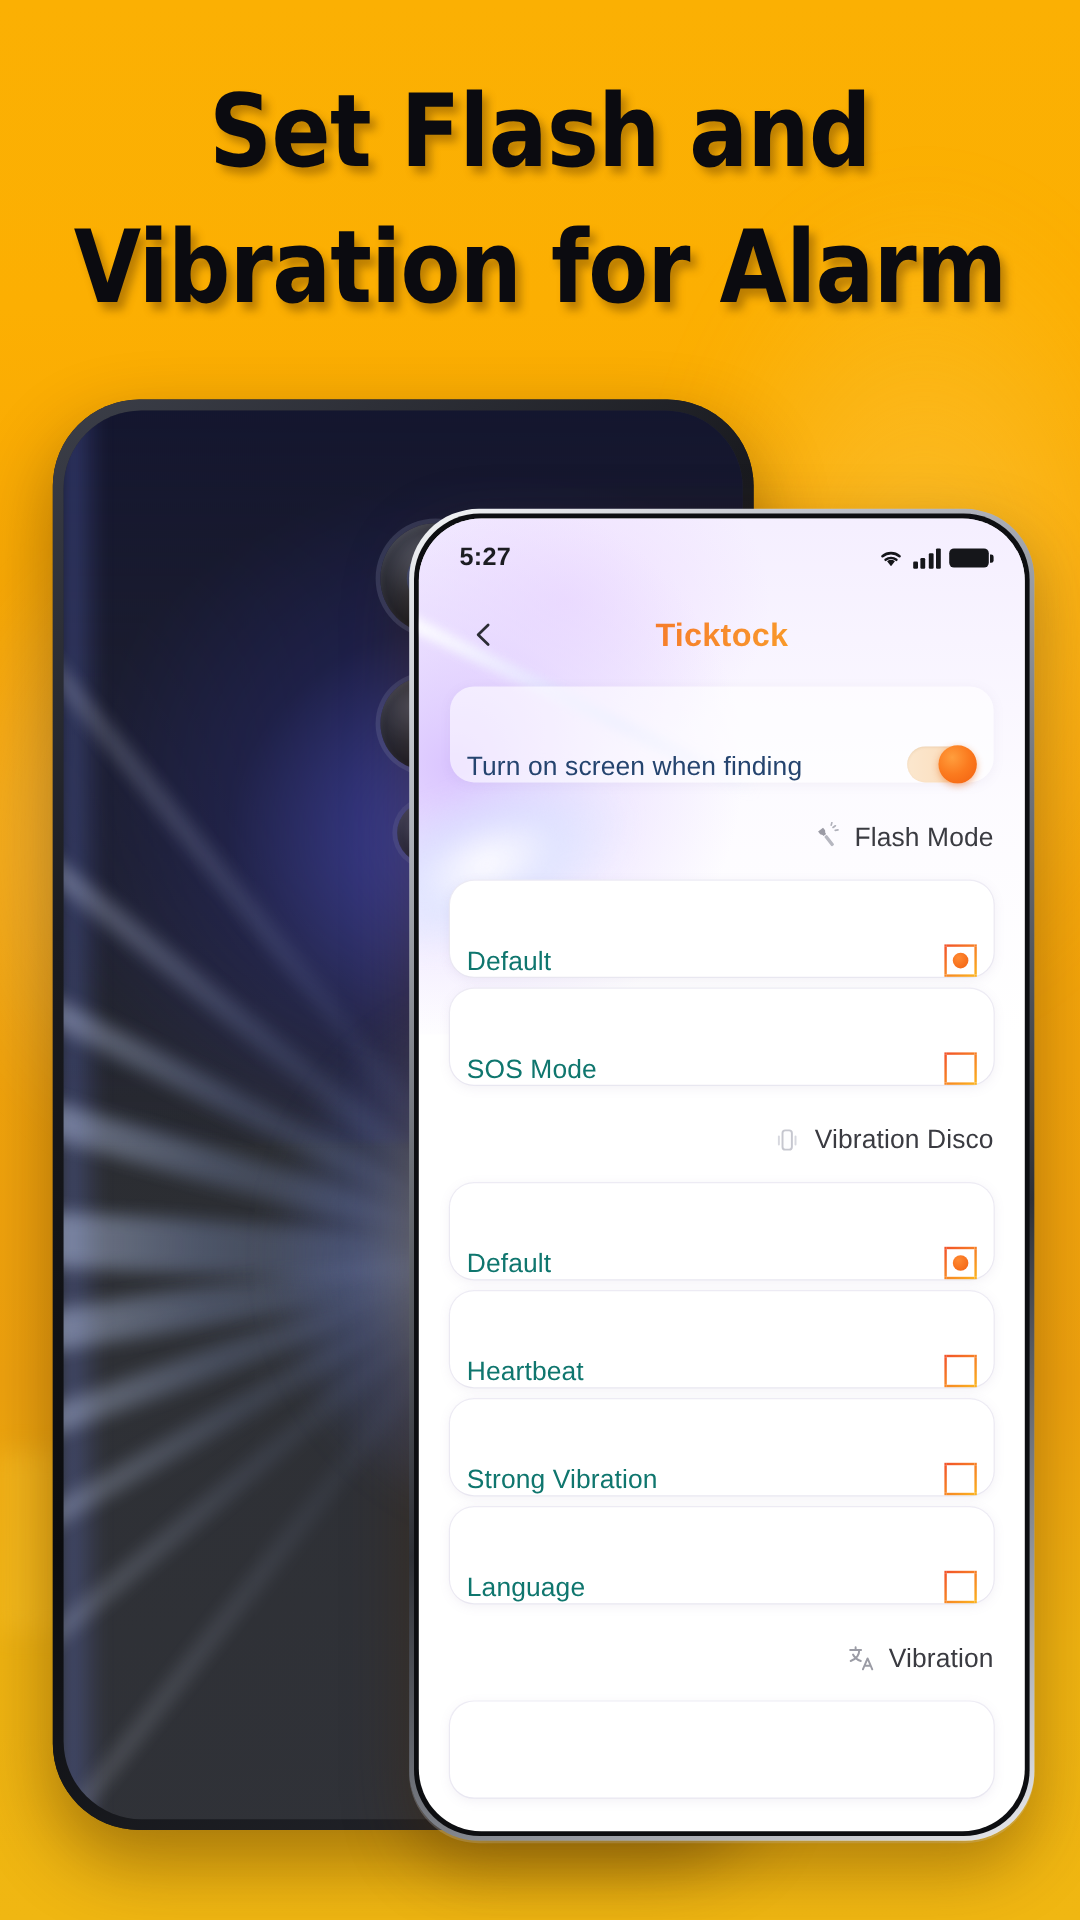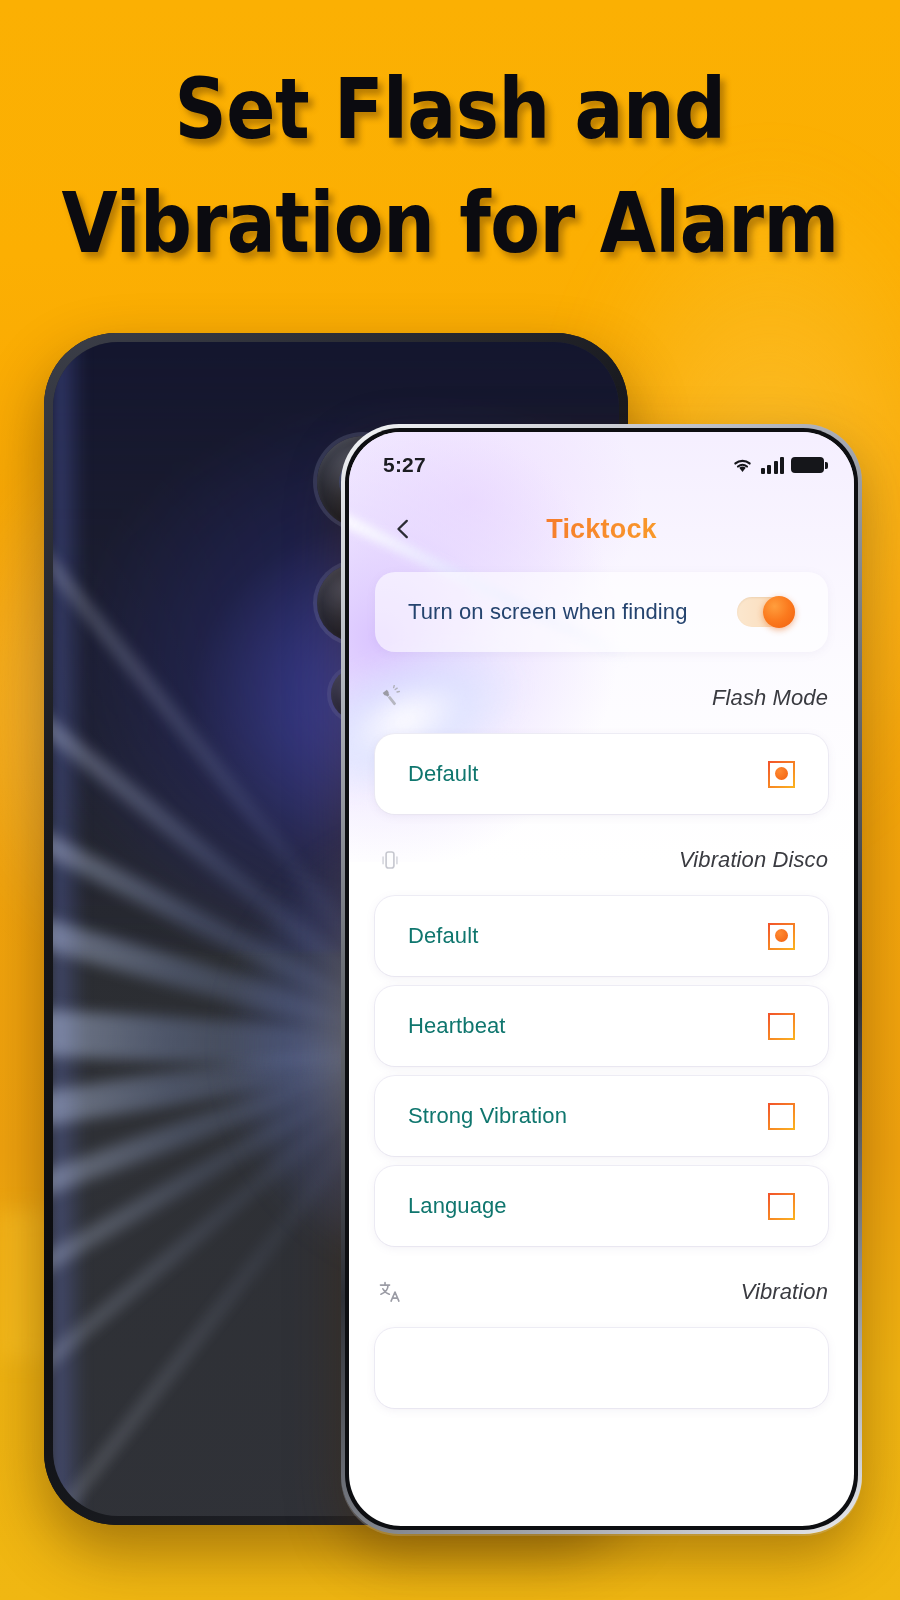--- a/index.html
+++ b/index.html
@@ -233,22 +233,22 @@
     letter-spacing:0.2px;
   }
 
   
   .content { position:relative; z-index:3; padding:0 26px; }
 
   .row-card {
     background:#ffffff;
     border-radius:20px;
     box-shadow:0 2px 10px rgba(130,110,160,0.10), 0 0 0 1px rgba(240,238,246,0.9);
-    display:flex; align-items:center; justify-content:space-between;
-    padding:0 33px;
+    display:flex; align-items:flex-end; justify-content:space-between;
+    padding:0 14px;
     height:80px;
     margin-bottom:10px;
     cursor:pointer;
   }
   .row-card.translucent { background:rgba(255,255,255,0.58); box-shadow:0 2px 10px rgba(130,110,160,0.08); }
   .row-label { font-size:22px; color:#0f766e; font-weight:400; letter-spacing:0.1px; }
   .row-label.blue { color:#25446F; }
 
   
   .toggle {
@@ -275,24 +275,23 @@
     box-sizing:border-box;
   }
   .radio.on::after {
     content:""; position:absolute; left:4.5px; top:4.5px;
     width:13px; height:13px; border-radius:50%;
     background:radial-gradient(circle at 36% 32%, #FF8A33, #F2600F);
   }
 
   
   .section {
-    display:flex; align-items:center; justify-content:space-between; gap:8px;
+    display:flex; align-items:center; justify-content:flex-end; gap:8px;
     height:72px;
     margin-top:6px;
-    font-style:italic;
   }
   .section-label { font-size:22px; color:#3A3B41; letter-spacing:0.1px; }
   .section-icon { display:flex; align-items:center; justify-content:center; width:30px; height:30px; }
 </style>
 </head>
 <body>
 
 <div class="bg">
   <div class="bg-glow-l"></div>
   <div class="bg-glow-r"></div>
@@ -389,20 +388,24 @@
             <path d="M16.8 4.2 l1.8 -1.3 M18.5 6.4 l2.1 -0.4 M15.4 2.4 l0.5 -1.9" stroke="#b0b1ba" stroke-width="1.3" stroke-linecap="round" fill="none"></path>
           </svg>
         </span>
         <span class="section-label">Flash Mode</span>
       </div>
 
       <div class="row-card">
         <span class="row-label">Default</span>
         <span class="radio on"></span>
       </div>
+      <div class="row-card">
+        <span class="row-label">SOS Mode</span>
+        <span class="radio"></span>
+      </div>
 
       <div class="section">
         <span class="section-icon">
           <svg viewBox="0 0 24 24" width="26" height="26">
             <rect x="8.4" y="4.6" width="7.2" height="14.8" rx="2.1" stroke="#c6c7cf" stroke-width="1.5" fill="#fdfdfe"></rect>
             <path d="M5.6 9.2 v6.2 M18.4 9.2 v6.2" stroke="#d7d8df" stroke-width="1.5" stroke-linecap="round"></path>
           </svg>
         </span>
         <span class="section-label">Vibration Disco</span>
       </div>

